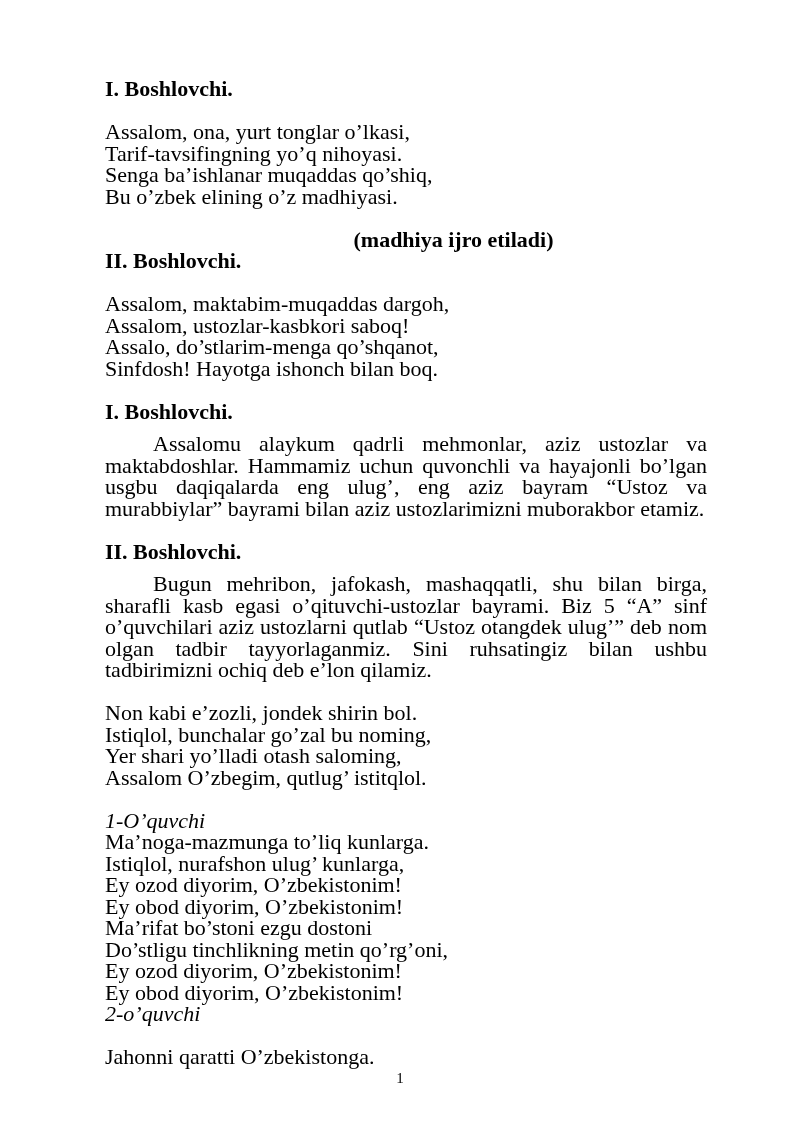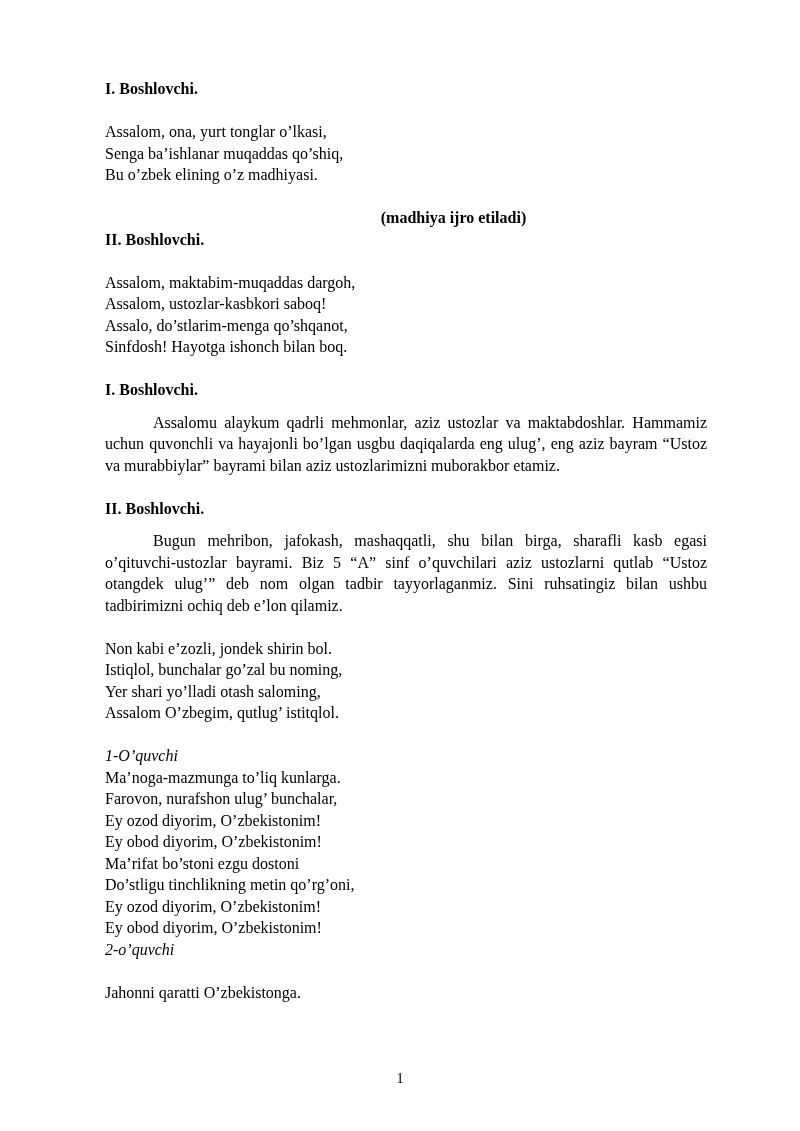--- a/index.html
+++ b/index.html
@@ -17,21 +17,21 @@
     width: 800px;
     height: 1131px;
     background: #ffffff;
     overflow: hidden;
   }
   .content {
     position: absolute;
     left: 105px;
     right: 93px;
     top: 78px;
-    font-size: 16px;
+    font-size: 22px;
     line-height: 21.5px;
   }
   p { margin: 0; }
   .heading { font-weight: bold; }
   .spacer { height: 21.5px; }
   .stage { font-weight: bold; padding-left: 95px; text-align: center; }
   .para { text-align: justify; text-indent: 48px; margin-top: 11px; }
   .speaker { font-style: italic; }
   .footer {
     position: absolute;
@@ -45,20 +45,21 @@
 </head>
 <body>
 
 <div class="page">
   <div class="content">
 
     <p class="heading">I. Boshlovchi.</p>
     <div class="spacer"></div>
 
     <p class="verse">Assalom, ona, yurt tonglar o’lkasi,</p>
+    <p class="verse">Tarif-tavsifingning yo’q nihoyasi.</p>
     <p class="verse">Senga ba’ishlanar muqaddas qo’shiq,</p>
     <p class="verse">Bu o’zbek elining o’z madhiyasi.</p>
     <div class="spacer"></div>
 
     <p class="stage">(madhiya ijro etiladi)</p>
     <p class="heading">II. Boshlovchi.</p>
     <div class="spacer"></div>
 
     <p class="verse">Assalom, maktabim-muqaddas dargoh,</p>
     <p class="verse">Assalom, ustozlar-kasbkori saboq!</p>
@@ -75,21 +76,21 @@
     <div class="spacer"></div>
 
     <p class="verse">Non kabi e’zozli, jondek shirin bol.</p>
     <p class="verse">Istiqlol, bunchalar go’zal bu noming,</p>
     <p class="verse">Yer shari yo’lladi otash saloming,</p>
     <p class="verse">Assalom O’zbegim, qutlug’ istitqlol.</p>
     <div class="spacer"></div>
 
     <p class="speaker">1-O’quvchi</p>
     <p class="verse">Ma’noga-mazmunga to’liq kunlarga.</p>
-    <p class="verse">Farovon, nurafshon ulug’ bunchalar,</p>
+    <p class="verse">Istiqlol, nurafshon ulug’ kunlarga,</p>
     <p class="verse">Ey ozod diyorim, O’zbekistonim!</p>
     <p class="verse">Ey obod diyorim, O’zbekistonim!</p>
     <p class="verse">Ma’rifat bo’stoni ezgu dostoni</p>
     <p class="verse">Do’stligu tinchlikning metin qo’rg’oni,</p>
     <p class="verse">Ey ozod diyorim, O’zbekistonim!</p>
     <p class="verse">Ey obod diyorim, O’zbekistonim!</p>
     <p class="speaker">2-o’quvchi</p>
     <div class="spacer"></div>
 
     <p class="verse">Jahonni qaratti O’zbekistonga.</p>

